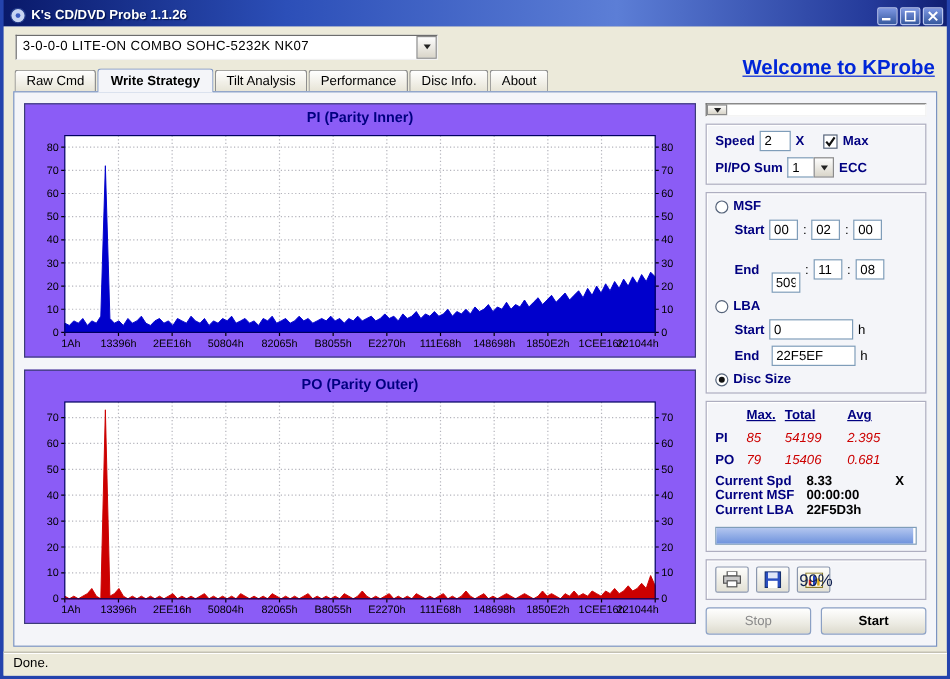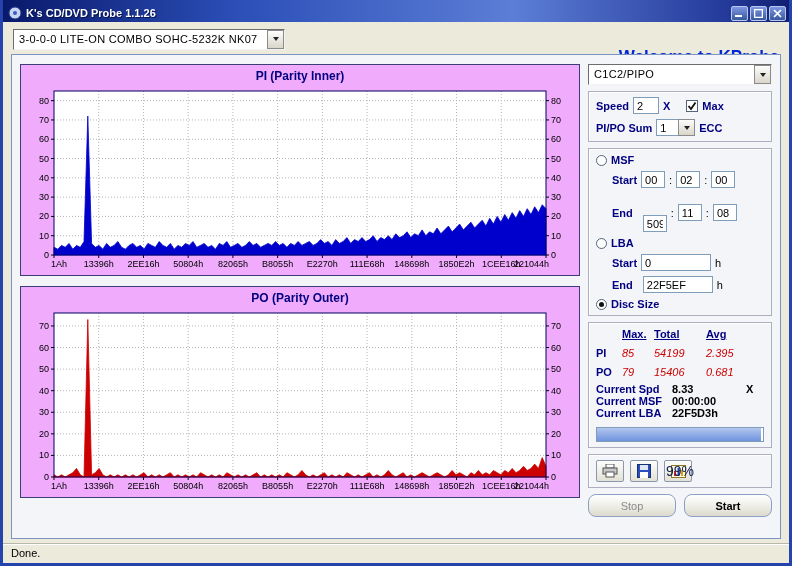--- a/index.html
+++ b/index.html
@@ -14,37 +14,37 @@
   .appicon{ width:14px; height:14px; display:inline-flex; }
   .title{ color:#fff; font-size:11px; font-weight:bold; flex:1; text-shadow:1px 1px 1px #00104a; }
   .winbtns{ display:flex; gap:2px; }
   .winbtn{ width:17px; height:15px; display:inline-flex; align-items:center; justify-content:center;
     background:linear-gradient(#7d97e2,#37599f); border:1px solid #b9c6ee; border-radius:2px; cursor:default; }
 
   .body{ flex:1; background:#eceada; display:flex; flex-direction:column; min-height:0; }
 
   
   .toolbar{ height:32px; display:flex; align-items:center; justify-content:space-between; padding:4px 10px 2px 10px; }
-  .combo{ width:272px; height:21px; display:flex; background:#fff; border:1px solid; border-color:#6d6d6d #f2f2f2 #f2f2f2 #6d6d6d; }
+  .combo{ width:352px; height:21px; display:flex; background:#fff; border:1px solid; border-color:#6d6d6d #f2f2f2 #f2f2f2 #6d6d6d; }
   .combo .txt{ flex:1; font-size:11px; padding:3px 4px 0 5px; letter-spacing:.3px; white-space:nowrap; overflow:hidden; }
   .arrowbtn{ width:17px; background:linear-gradient(#fdfdfd,#d9d5c9); border:1px solid #8b8b8b; display:flex; align-items:center; justify-content:center; }
   .tri{ width:0; height:0; border-left:3px solid transparent; border-right:3px solid transparent; border-top:4px solid #222; }
   .link{ font-size:17px; font-weight:bold; color:#0026d8; text-decoration:underline; cursor:pointer;margin-top:36px; }
 
   
   .tabs{ display:flex; align-items:flex-end; padding-left:9px; height:22px; gap:1px; }
   .tab{ font-size:11px; padding:3px 9px 2px; background:linear-gradient(#ffffff,#e7e4d6);
     border:1px solid #8f8f8f; border-bottom:none; border-radius:3px 3px 0 0; cursor:default; }
   .tab.active{ background:#f4f5f9; font-weight:bold; padding:4px 10px 3px; position:relative; top:1px; border-color:#7b93c0; z-index:2; }
 
   .tabpage{ flex:1; margin:0 8px 4px; border:1px solid #7b93c0; background:#f4f5f9; display:flex; gap:8px; padding:9px 8px; min-height:0; }
 
   
   .charts-col{ flex:1; display:flex; flex-direction:column; gap:10px; min-width:0; }
-  .chartbox{ border:1px solid #3c3c78; padding:2px 3px 4px; background:#f0abfc; }
+  .chartbox{ border:1px solid #3c3c78; padding:2px 3px 4px; background:#8b5cf6; }
   .chart-title{ color:#000080; font-weight:bold; font-size:12px; text-align:center; margin:2px 0; }
   .chart svg{ display:block; margin:0 auto; }
   .chart svg text{ font-family:"Liberation Sans", sans-serif; }
 
   
   .side{ width:184px; display:flex; flex-direction:column; gap:6px; font-size:11px; }
   .groupbox{ border:1px solid #aeaec0; box-shadow:inset 1px 1px 0 #ffffff; padding:5px 7px; display:flex; flex-direction:column; gap:5px; background:#f4f5f9; }
   .row{ display:flex; align-items:center; gap:4px; }
   .row.indent{ padding-left:16px; }
   .nav{ color:#000080; font-weight:bold; }
@@ -65,21 +65,21 @@
 
   .progress{ position:relative; height:15px; border:1px solid #7f9db9; background:#fff; margin-top:3px; }
   .pfill{ height:100%; background:linear-gradient(#b3c6ef,#6f93dd); }
   .plabel{ position:absolute; inset:0; text-align:center; font-size:14px; line-height:14px; color:#102050;margin-top:36px; }
 
   .iconrow{ flex-direction:row; gap:6px; padding:5px 7px; }
   .iconbtn{ width:28px; height:22px; display:inline-flex; align-items:center; justify-content:center;
     background:linear-gradient(#fdfdfb,#e3e1d5); border:1px solid #8b97ad; border-radius:2px; cursor:pointer; }
 
   .bigbtns{ display:flex; justify-content:space-between; gap:8px; }
-  .btn{ flex:1; height:23px; border:1px solid #8ba0c4; border-radius:8px; background:linear-gradient(#ffffff,#ecebe3 60%,#dcdacd);
+  .btn{ flex:1; height:23px; border:1px solid #8ba0c4; border-radius:3px; background:linear-gradient(#ffffff,#ecebe3 60%,#dcdacd);
     font:11px "Liberation Sans",sans-serif; cursor:pointer; }
   .btn.stop{ color:#8a8a8a; }
   .btn.start{ font-weight:bold; color:#000; }
 
   .statusbar{ height:20px; border-top:1px solid #b9b7aa; box-shadow:inset 0 1px 0 #ffffff; padding:3px 8px; font-size:11px; background:#eceada; }
 </style>
 </head>
 <body>
 
 <div class="window">
@@ -116,20 +116,28 @@
     <div class="toolbar">
       <div class="combo">
         <span class="txt">3-0-0-0 LITE-ON COMBO SOHC-5232K NK07</span>
         <span class="arrowbtn">
             <span class="tri"></span>
           </span>
       </div>
       <span class="link">Welcome to KProbe</span>
     </div>
 
+    <div class="tabs">
+      <span class="tab">Raw Cmd</span>
+      <span class="tab active">Write Strategy</span>
+      <span class="tab">Tilt Analysis</span>
+      <span class="tab">Performance</span>
+      <span class="tab">Disc Info.</span>
+      <span class="tab">About</span>
+    </div>
 
     <div class="tabpage">
 
       <div class="charts-col">
         <div class="chartbox chart">
           <div class="chart-title">PI (Parity Inner)</div>
           <svg width="552" height="186">
               <rect x="30" y="6" width="492" height="164" fill="#ffffff"></rect>
               <line x1="27" y1="170" x2="30" y2="170" stroke="#000"></line>
               <line x1="522" y1="170" x2="525" y2="170" stroke="#000"></line>
@@ -292,21 +300,20 @@
               <text x="525" y="182" text-anchor="end" font-size="9" fill="#000">221044h</text>
               <path d="M30,170L30.0,167.8L33.8,170.0L37.5,167.8L41.3,170.0L45.0,167.8L48.8,165.7L52.5,161.4L56.3,167.8L60.0,170.0L63.8,12.5L67.6,167.8L71.3,165.7L75.1,161.4L78.8,167.8L82.6,170.0L86.3,167.8L90.1,170.0L93.8,167.8L97.6,170.0L101.4,167.8L105.1,170.0L108.9,167.8L112.6,170.0L116.4,167.8L120.1,165.7L123.9,170.0L127.6,167.8L131.4,170.0L135.2,167.8L138.9,170.0L142.7,167.8L146.4,165.7L150.2,170.0L153.9,167.8L157.7,170.0L161.5,167.8L165.2,170.0L169.0,167.8L172.7,170.0L176.5,165.7L180.2,167.8L184.0,170.0L187.7,167.8L191.5,170.0L195.3,167.8L199.0,170.0L202.8,165.7L206.5,167.8L210.3,170.0L214.0,167.8L217.8,170.0L221.5,167.8L225.3,170.0L229.1,167.8L232.8,165.7L236.6,170.0L240.3,167.8L244.1,170.0L247.8,167.8L251.6,170.0L255.3,167.8L259.1,170.0L262.9,165.7L266.6,167.8L270.4,170.0L274.1,167.8L277.9,163.5L281.6,167.8L285.4,170.0L289.1,167.8L292.9,170.0L296.7,167.8L300.4,165.7L304.2,170.0L307.9,167.8L311.7,170.0L315.4,167.8L319.2,170.0L322.9,165.7L326.7,167.8L330.5,170.0L334.2,167.8L338.0,170.0L341.7,167.8L345.5,165.7L349.2,170.0L353.0,167.8L356.7,170.0L360.5,167.8L364.3,163.5L368.0,167.8L371.8,170.0L375.5,167.8L379.3,165.7L383.0,170.0L386.8,167.8L390.5,170.0L394.3,167.8L398.1,165.7L401.8,167.8L405.6,170.0L409.3,167.8L413.1,165.7L416.8,167.8L420.6,170.0L424.4,167.8L428.1,163.5L431.9,167.8L435.6,165.7L439.4,167.8L443.1,170.0L446.9,165.7L450.6,167.8L454.4,163.5L458.2,167.8L461.9,165.7L465.7,167.8L469.4,163.5L473.2,165.7L476.9,167.8L480.7,163.5L484.4,165.7L488.2,161.4L492.0,165.7L495.7,163.5L499.5,159.2L503.2,163.5L507.0,161.4L510.7,157.1L514.5,161.4L518.2,150.6L522.0,159.2L522,170Z" fill="#cc0000" stroke="#cc0000" stroke-width="0.8"></path>
               <rect x="30" y="6" width="492" height="164" fill="none" stroke="#000060"></rect>
             </svg>
         </div>
       </div>
 
       <div class="side">
 
         <div class="combo" style="width:100%;">
-          <span class="txt">C1C2/PIPO</span>
           <span class="arrowbtn">
               <span class="tri"></span>
             </span>
         </div>
 
         <div class="groupbox">
           <div class="row">
             <span class="nav">Speed</span>
             <input class="field w26" value="2" style="">
             <span class="nav">X</span>

